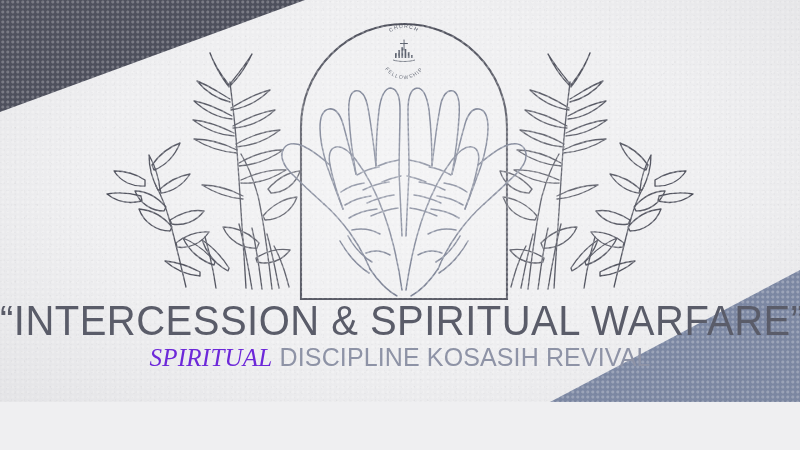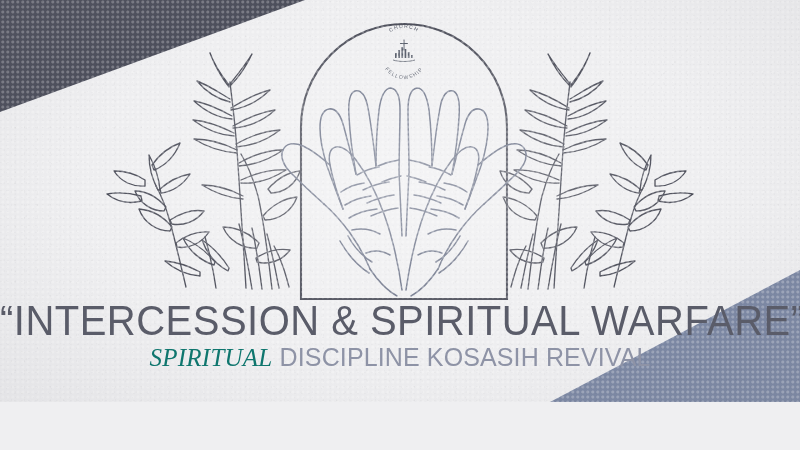--- a/index.html
+++ b/index.html
@@ -47,21 +47,21 @@
     font-family:"Liberation Sans",sans-serif;
     transform:scaleY(1.06);
   }
   #subtitle{
     top:343px;left:0;font-size:25px;color:#8e93a6;
     letter-spacing:.005em;font-weight:400;
   }
   #subtitle .em{
     font-family:"Liberation Serif",serif;
     font-style:italic;font-weight:400;
-    color:#0f766e;letter-spacing:.01em;
+    color:#6d28d9;letter-spacing:.01em;
   }
   #byline{
     top:397px;left:0;font-size:17px;color:#8c90a0;
     letter-spacing:.26em;font-weight:400;
   }
 </style>
 </head>
 <body>
 
 <div id="stage">

